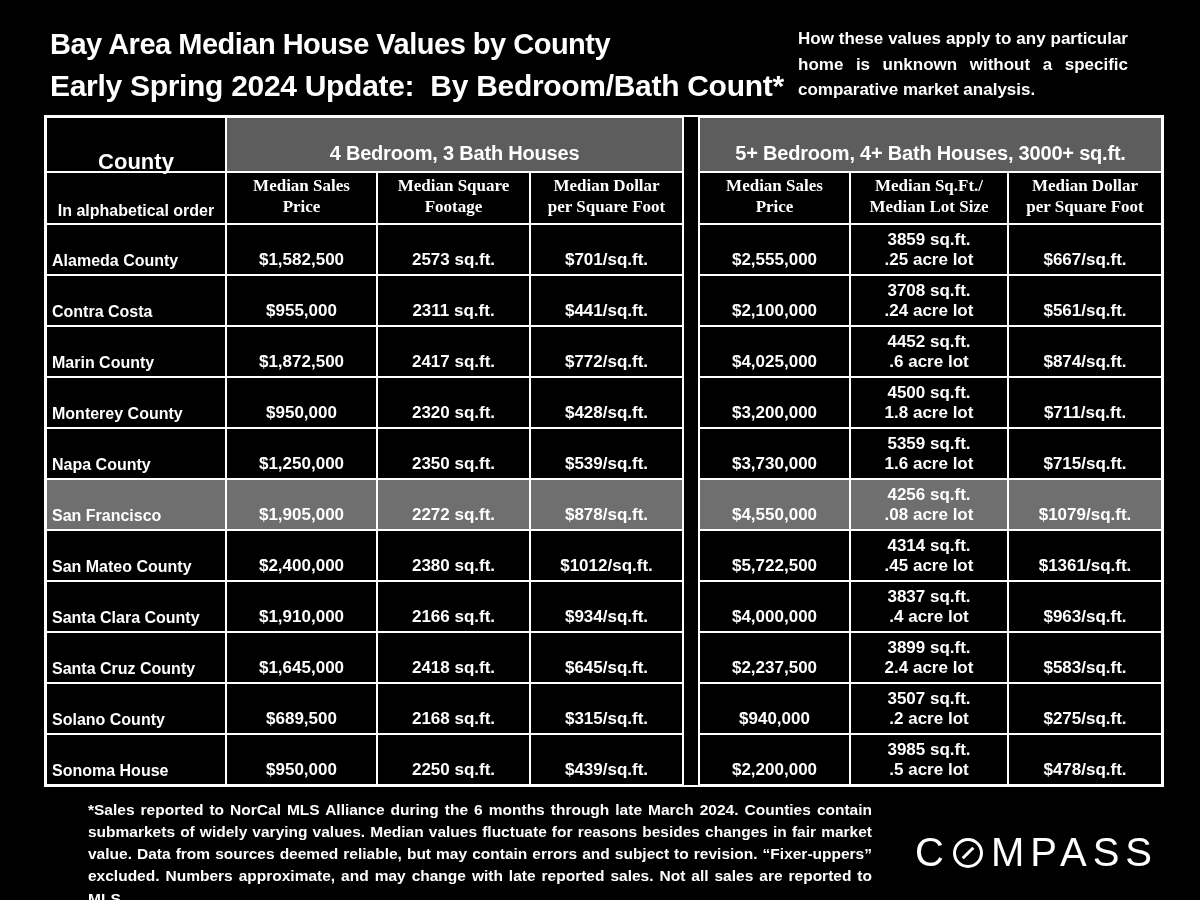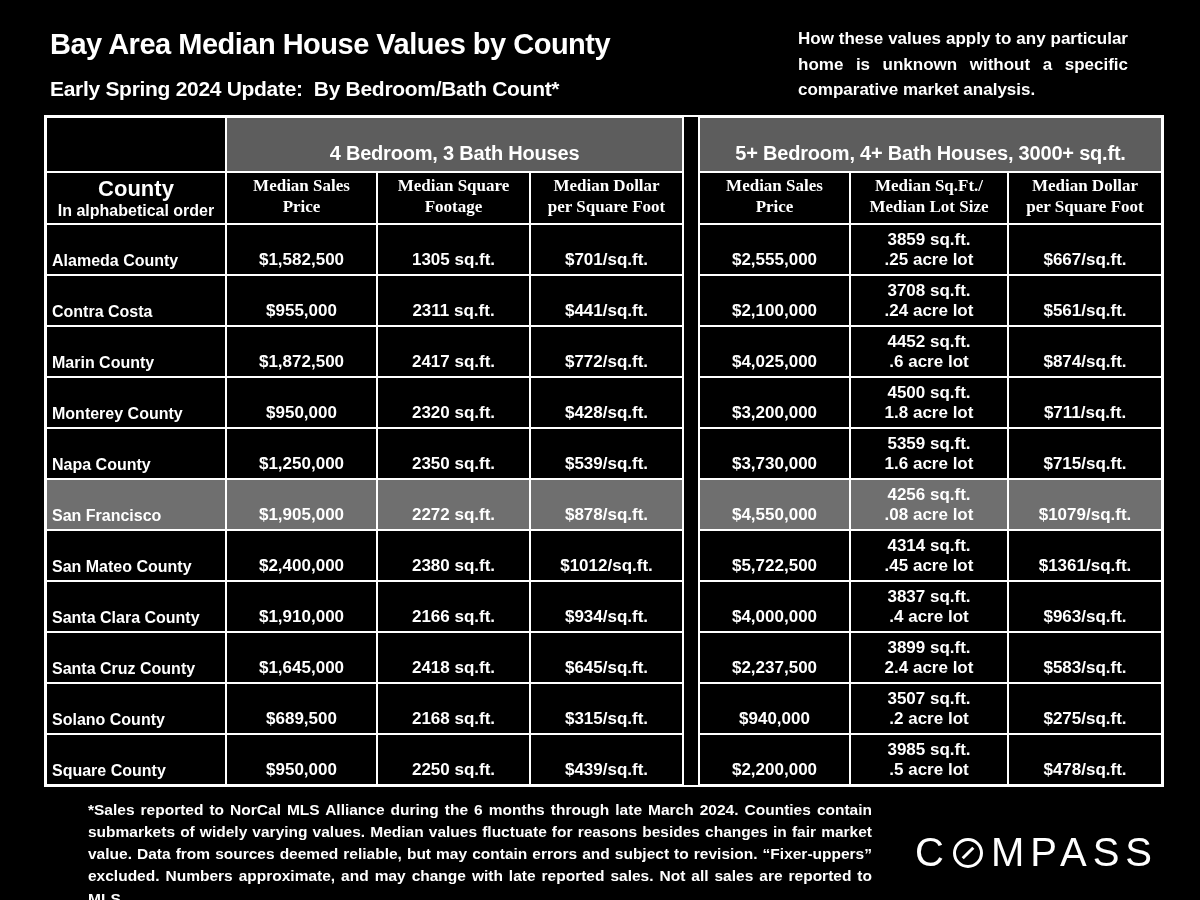--- a/index.html
+++ b/index.html
@@ -3,21 +3,21 @@
 <meta charset="utf-8">
 <style>
   html,body{margin:0;padding:0;}
   body{
     width:1200px;height:900px;position:relative;overflow:hidden;
     background:var(--background,#000);color:var(--text,#fff);
     font-family:"Liberation Sans","DejaVu Sans",sans-serif;font-weight:bold;
   }
   .title-block{position:absolute;left:50px;top:28px;}
   .title{font-size:29px;letter-spacing:-0.5px;}
-  .subtitle{font-size:21px;margin-top:16px;letter-spacing:-0.3px;white-space:pre;}
+  .subtitle{font-size:30px;margin-top:8px;letter-spacing:-0.3px;white-space:pre;}
   .top-note{position:absolute;left:798px;top:26px;width:330px;font-size:17px;line-height:1.5;text-align:justify;}
 
   .grid{
     position:absolute;left:44px;top:115px;display:grid;
     grid-template-columns:180px 151px 153px 153px 16px 151px 158px 154px;
     grid-template-rows:55px 52px repeat(11,51px);
     border:2px solid var(--border,#fff);background:#000;
   }
   .cell{
     border:1px solid var(--border,#fff);box-sizing:border-box;
@@ -25,21 +25,21 @@
     padding-bottom:3px;font-size:17px;line-height:1.22;white-space:nowrap;background:#000;
   }
   .band{background:var(--band-gray,#5d5d5d);font-size:20px;padding-bottom:6px;letter-spacing:-0.2px;}
   .blank{background:#000;}
   .g1{grid-column:2 / span 3;}
   .g2{grid-column:6 / span 3;}
   .spacer{grid-area:1 / 5 / 14 / 6;background:#000;border-top:none;border-bottom:none;padding:0;}
   .chead{justify-content:center;padding-bottom:2px;font-family:Liberation Serif, serif;}
   .county-head{justify-content:flex-end;padding-bottom:2px;}
   .county-title{font-size:22px;line-height:1.15;}
-  .county-sub{font-size:16px;}
+  .county-sub{font-size:16px;margin-top:27px;}
   .county{grid-column:1;align-items:flex-start;padding-left:5px;font-size:16px;}
   .c2{grid-column:2;}.c3{grid-column:3;}.c4{grid-column:4;}
   .c6{grid-column:6;}.c7{grid-column:7;}.c8{grid-column:8;}
   .hl{background:var(--highlight-gray,#6f6f6f);}
 
   .footnote{position:absolute;left:88px;top:799px;width:784px;font-size:15.5px;line-height:1.43;text-align:justify;}
   .logo{position:absolute;right:42px;top:830px;display:flex;align-items:center;font-weight:normal;font-size:40px;letter-spacing:6px;}
   .o{width:30px;height:30px;border:3px solid #fff;border-radius:50%;position:relative;display:inline-block;margin:0 8px 0 3px;box-sizing:border-box;}
   .o::after{content:"";position:absolute;left:50%;top:50%;width:15px;height:3px;background:#fff;transform:translate(-50%,-50%) rotate(-45deg);}
 </style>
@@ -83,21 +83,21 @@
     <span>Median Sq.Ft./</span>
     <span>Median Lot Size</span>
   </div>
   <div class="cell chead c8">
     <span>Median Dollar</span>
     <span>per Square Foot</span>
   </div>
 
   <div class="cell county">Alameda County</div>
   <div class="cell c2">$1,582,500</div>
-  <div class="cell c3">1305 sq.ft.</div>
+  <div class="cell c3">2573 sq.ft.</div>
   <div class="cell c4">$701/sq.ft.</div>
   <div class="cell c6">$2,555,000</div>
   <div class="cell c7">
     <span>3859 sq.ft.</span>
     <span>.25 acre lot</span>
   </div>
   <div class="cell c8">$667/sq.ft.</div>
 
   <div class="cell county">Contra Costa</div>
   <div class="cell c2">$955,000</div>
@@ -191,21 +191,21 @@
   <div class="cell c2">$689,500</div>
   <div class="cell c3">2168 sq.ft.</div>
   <div class="cell c4">$315/sq.ft.</div>
   <div class="cell c6">$940,000</div>
   <div class="cell c7">
     <span>3507 sq.ft.</span>
     <span>.2 acre lot</span>
   </div>
   <div class="cell c8">$275/sq.ft.</div>
 
-  <div class="cell county">Square County</div>
+  <div class="cell county">Sonoma House</div>
   <div class="cell c2">$950,000</div>
   <div class="cell c3">2250 sq.ft.</div>
   <div class="cell c4">$439/sq.ft.</div>
   <div class="cell c6">$2,200,000</div>
   <div class="cell c7">
     <span>3985 sq.ft.</span>
     <span>.5 acre lot</span>
   </div>
   <div class="cell c8">$478/sq.ft.</div>
 </div>

